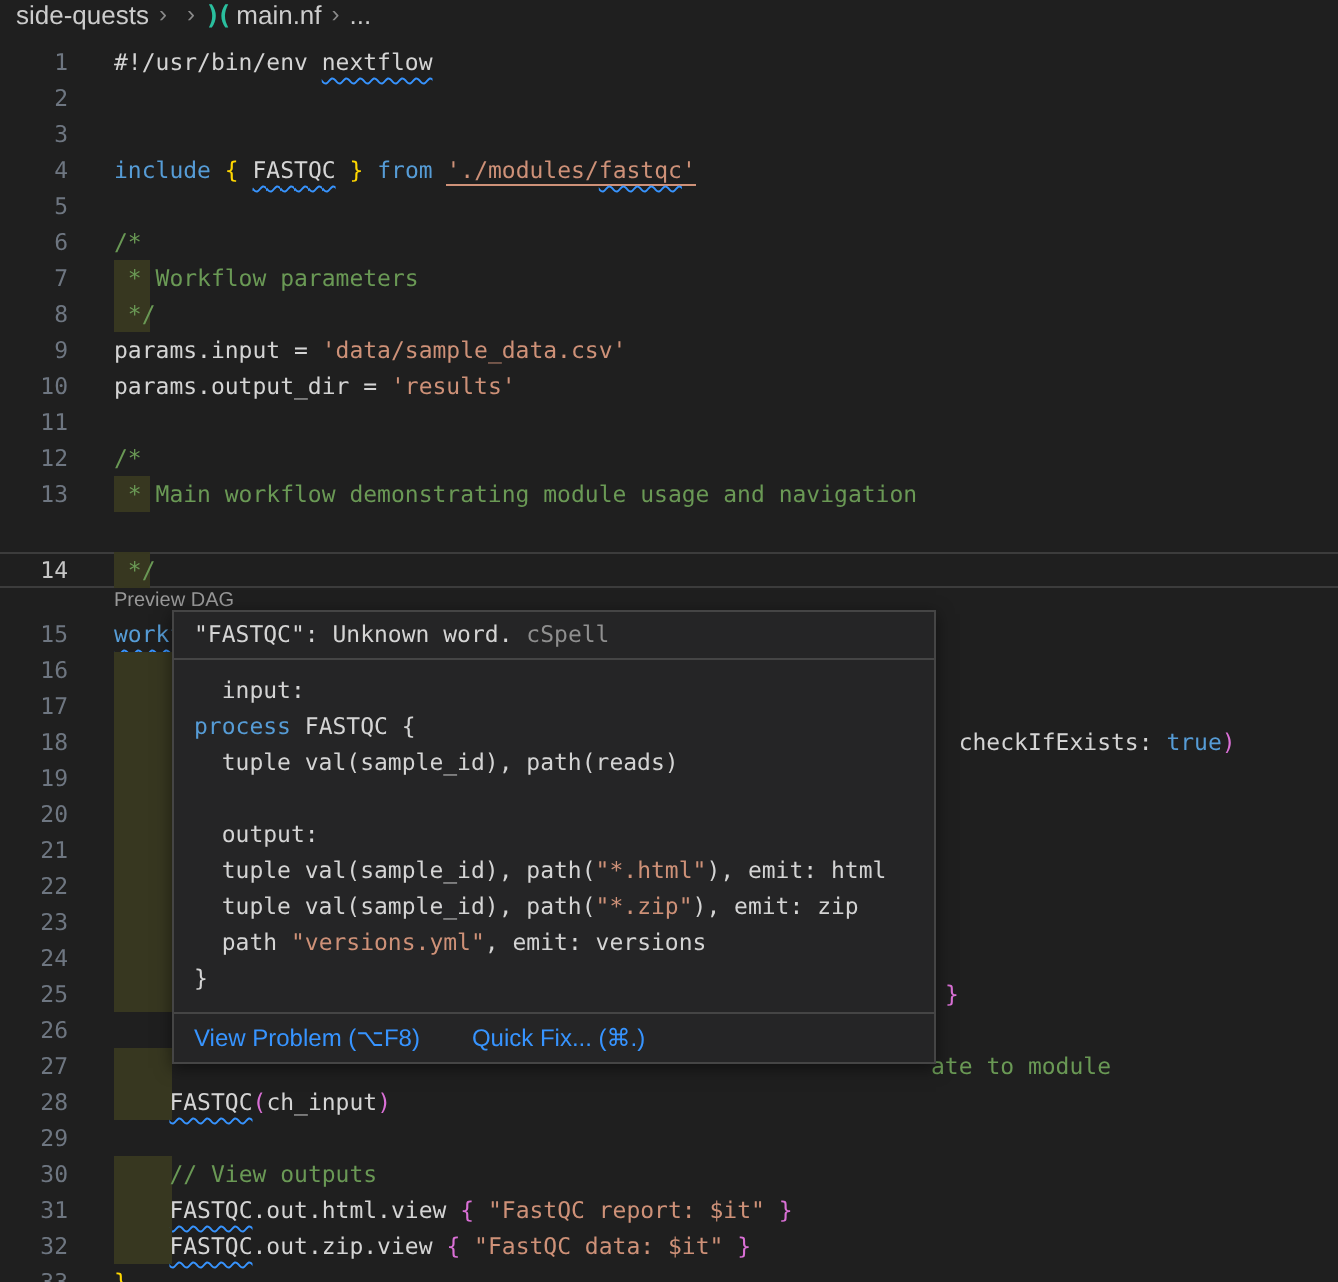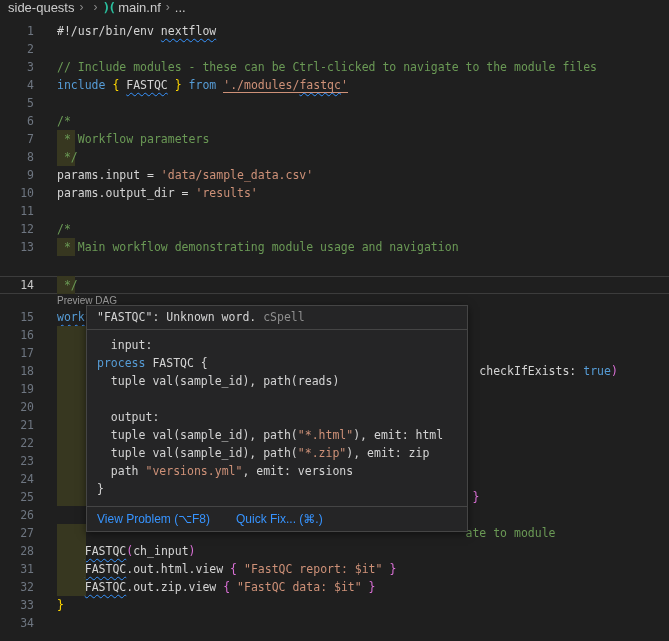--- a/index.html
+++ b/index.html
@@ -76,21 +76,21 @@
     <span class="sep">›</span>
     <span class="sep">›</span>
     <span class="crumb"><span class="nf-icon">)(</span><span>main.nf</span></span>
     <span class="sep">›</span>
     <span class="crumb"><span>...</span></span>
   </div>
 
 <div class="editor" id="editor">
     <div class="line"><span class="gutter">1</span><span class="codeline"><span class="txt">#!/usr/bin/env </span><span class="txt sq">nextflow</span></span></div>
     <div class="line"><span class="gutter">2</span><span class="codeline"></span></div>
-    <div class="line"><span class="gutter">3</span><span class="codeline"><span class="com">// Include modules - these can be Ctrl-clicked to navigate to the module files</span></span></div>
+    <div class="line"><span class="gutter">3</span></div>
     <div class="line"><span class="gutter">4</span><span class="codeline"><span class="kw">include </span><span class="b1">{ </span><span class="txt sq">FASTQC</span><span class="txt"> </span><span class="b1">} </span><span class="kw">from </span><span class="str link">'./modules/</span><span class="str link sq">fastqc</span><span class="str link">'</span></span></div>
     <div class="line"><span class="gutter">5</span><span class="codeline"></span></div>
     <div class="line"><span class="gutter">6</span><span class="codeline"><span class="com">/*</span></span></div>
     <div class="line"><span class="gutter">7</span><span class="band sm"></span><span class="codeline"><span class="com"> * Workflow parameters</span></span></div>
     <div class="line"><span class="gutter">8</span><span class="band sm"></span><span class="codeline"><span class="com"> */</span></span></div>
     <div class="line"><span class="gutter">9</span><span class="codeline"><span class="txt">params.input = </span><span class="str">'data/sample_data.csv'</span></span></div>
     <div class="line"><span class="gutter">10</span><span class="codeline"><span class="txt">params.output_dir = </span><span class="str">'results'</span></span></div>
     <div class="line"><span class="gutter">11</span><span class="codeline"></span></div>
     <div class="line"><span class="gutter">12</span><span class="codeline"><span class="com">/*</span></span></div>
     <div class="line"><span class="gutter">13</span><span class="band sm"></span><span class="codeline"><span class="com"> * Main workflow demonstrating module usage and navigation</span></span></div>
@@ -103,20 +103,22 @@
     <div class="line"><span class="gutter">19</span><span class="band full"></span><span class="codeline"></span></div>
     <div class="line"><span class="gutter">20</span><span class="band full"></span><span class="codeline"></span></div>
     <div class="line"><span class="gutter">21</span><span class="band full"></span><span class="codeline"></span></div>
     <div class="line"><span class="gutter">22</span><span class="band full"></span><span class="codeline"></span></div>
     <div class="line"><span class="gutter">23</span><span class="band full"></span><span class="codeline"></span></div>
     <div class="line"><span class="gutter">24</span><span class="band full"></span><span class="codeline"></span></div>
     <div class="line"><span class="gutter">25</span><span class="band full"></span><span class="codeline"><span class="txt">                                                          </span><span class="str">" </span><span class="b2">}</span></span></div>
     <div class="line"><span class="gutter">26</span><span class="codeline"></span></div>
     <div class="line"><span class="gutter">27</span><span class="band full"></span><span class="codeline"><span class="txt">                                                           </span><span class="com">ate to module</span></span></div>
     <div class="line"><span class="gutter">28</span><span class="band full"></span><span class="codeline"><span class="txt">    </span><span class="txt sq">FASTQC</span><span class="b2">(</span><span class="txt">ch_input</span><span class="b2">)</span></span></div>
+    <div class="line"><span class="gutter">29</span><span class="codeline"></span></div>
+    <div class="line"><span class="gutter">30</span><span class="band full"></span><span class="codeline"><span class="txt">    </span><span class="com">// View outputs</span></span></div>
     <div class="line"><span class="gutter">31</span><span class="band full"></span><span class="codeline"><span class="txt">    </span><span class="txt sq">FASTQC</span><span class="txt">.out.html.view </span><span class="b2">{ </span><span class="str">"FastQC report: $it"</span><span class="txt"> </span><span class="b2">}</span></span></div>
     <div class="line"><span class="gutter">32</span><span class="band full"></span><span class="codeline"><span class="txt">    </span><span class="txt sq">FASTQC</span><span class="txt">.out.zip.view </span><span class="b2">{ </span><span class="str">"FastQC data: $it"</span><span class="txt"> </span><span class="b2">}</span></span></div>
     <div class="line"><span class="gutter">33</span><span class="codeline"><span class="b1">}</span></span></div>
     <div class="line"><span class="gutter">34</span><span class="codeline"></span></div>
   </div>
 
 <div class="tooltip">
   <div class="tooltip-header"><span>"FASTQC": Unknown word. </span><span class="src">cSpell</span></div>
   <div class="tooltip-code" id="tooltip-code">
       <div class="tline"><span class="txt">  input:</span></div>

